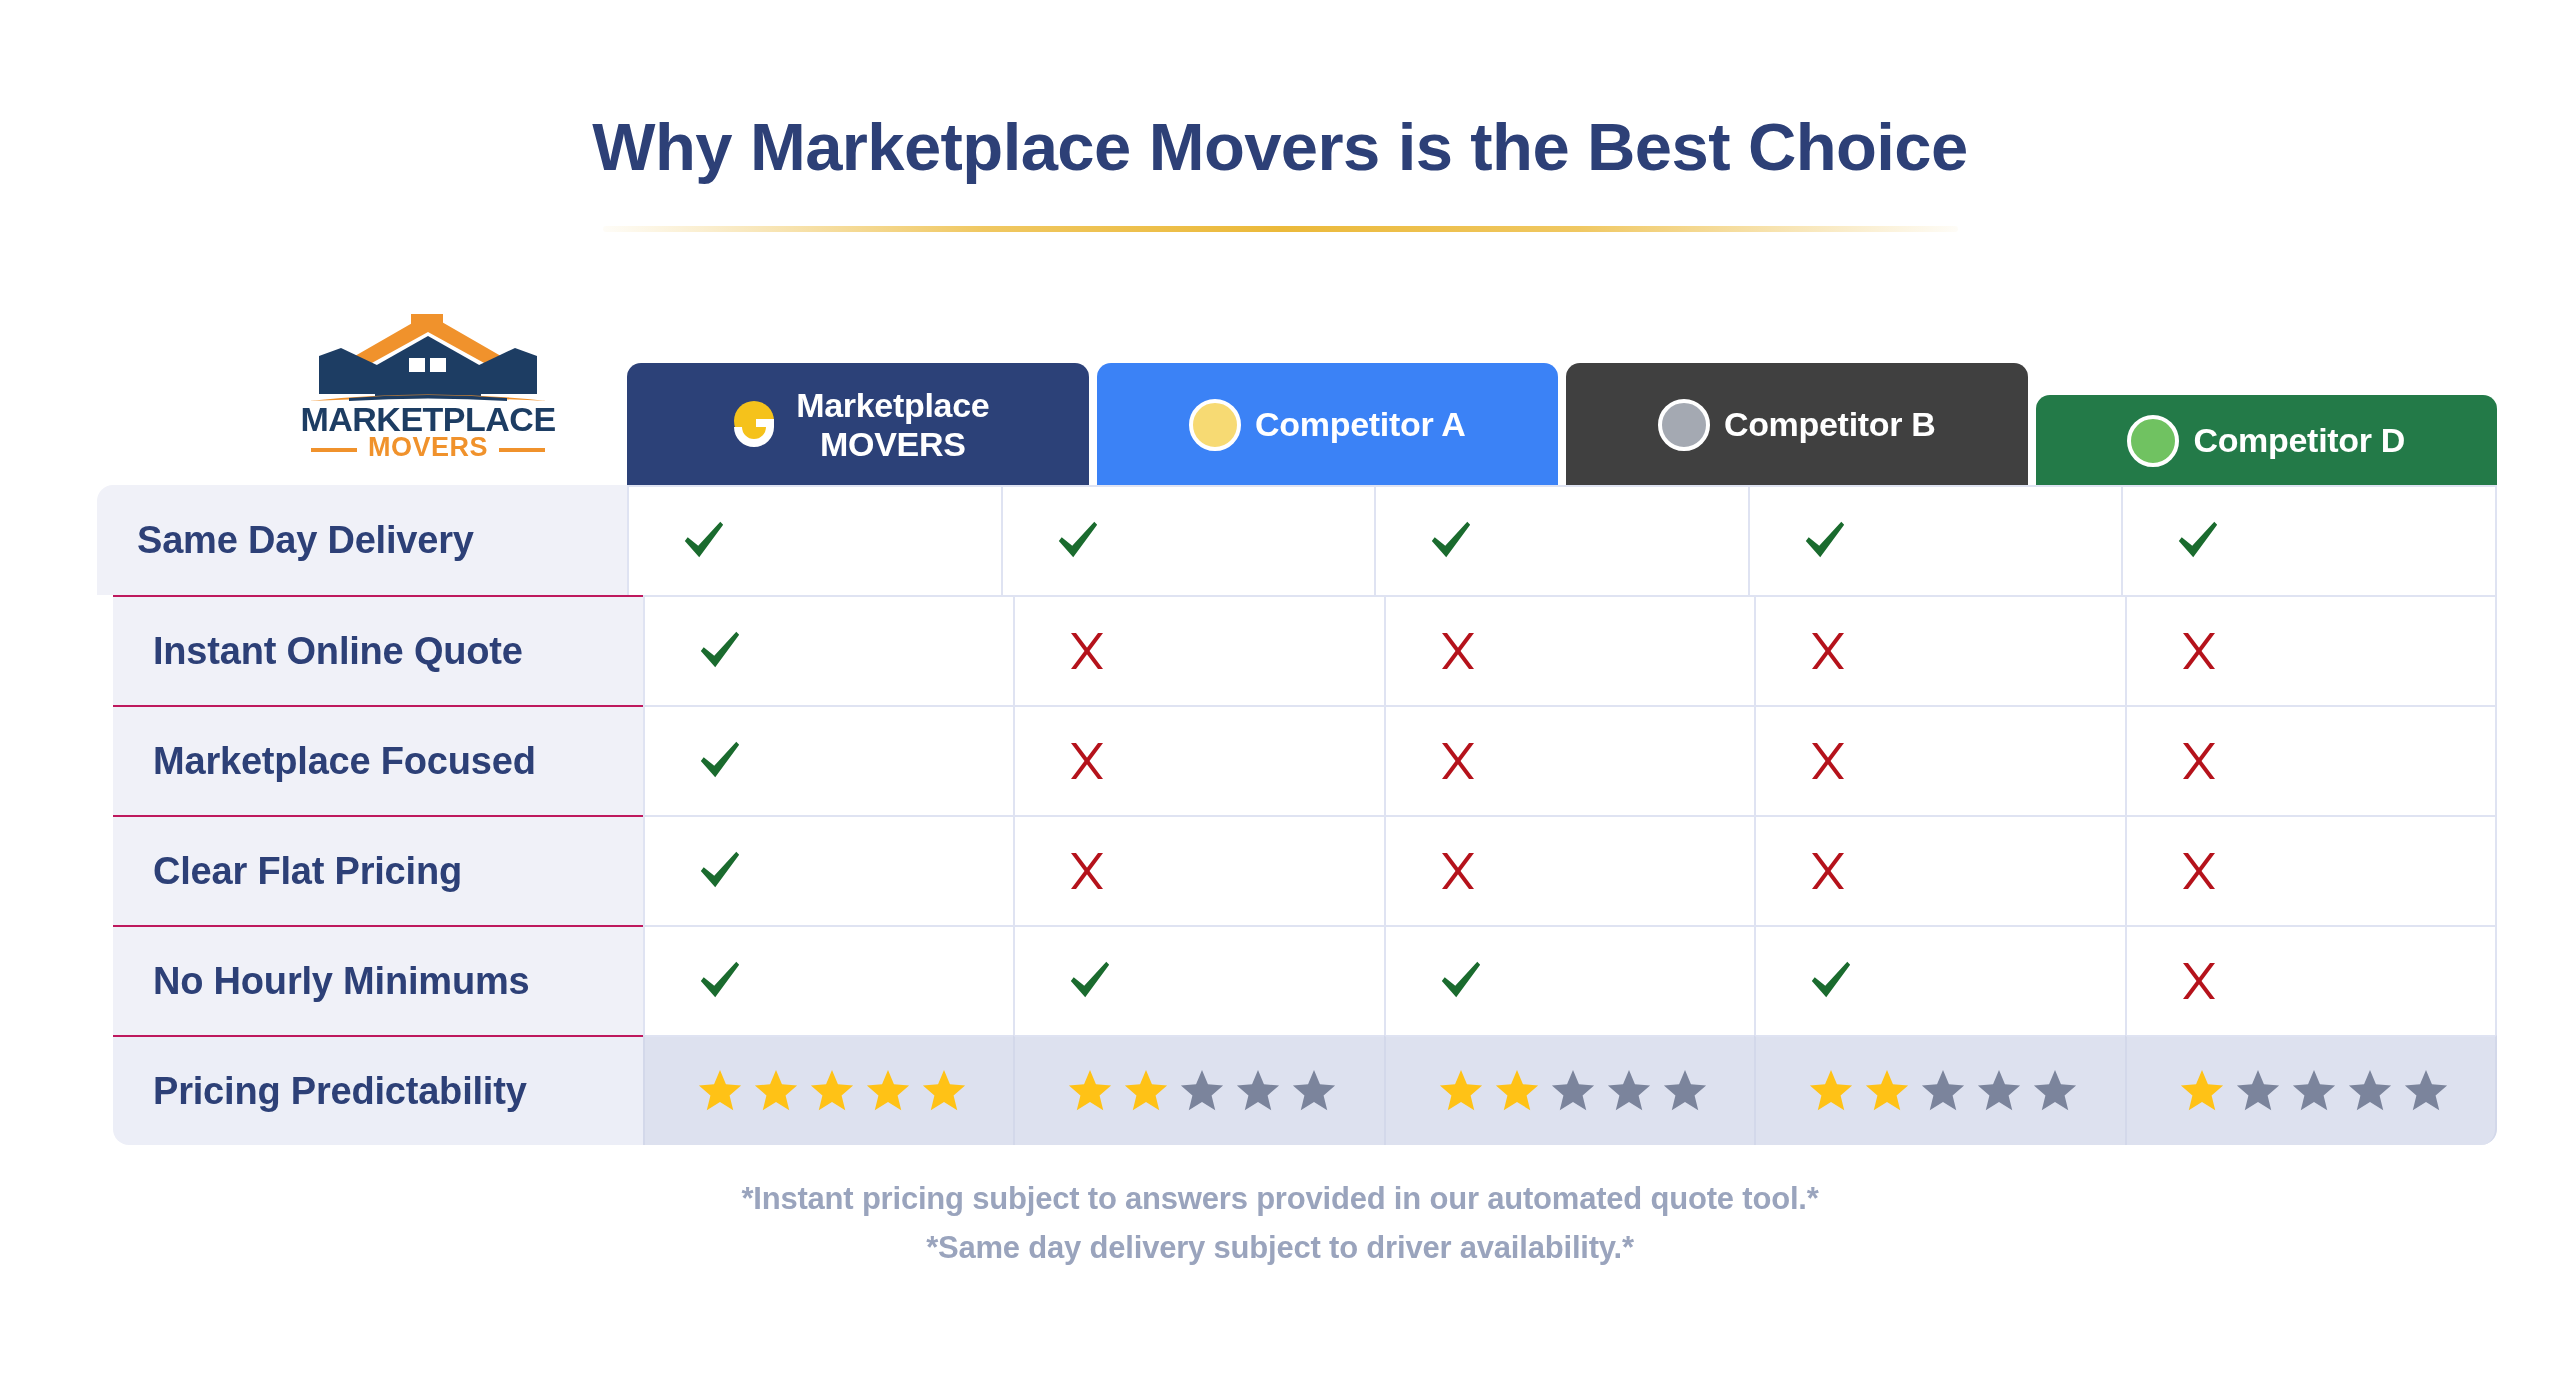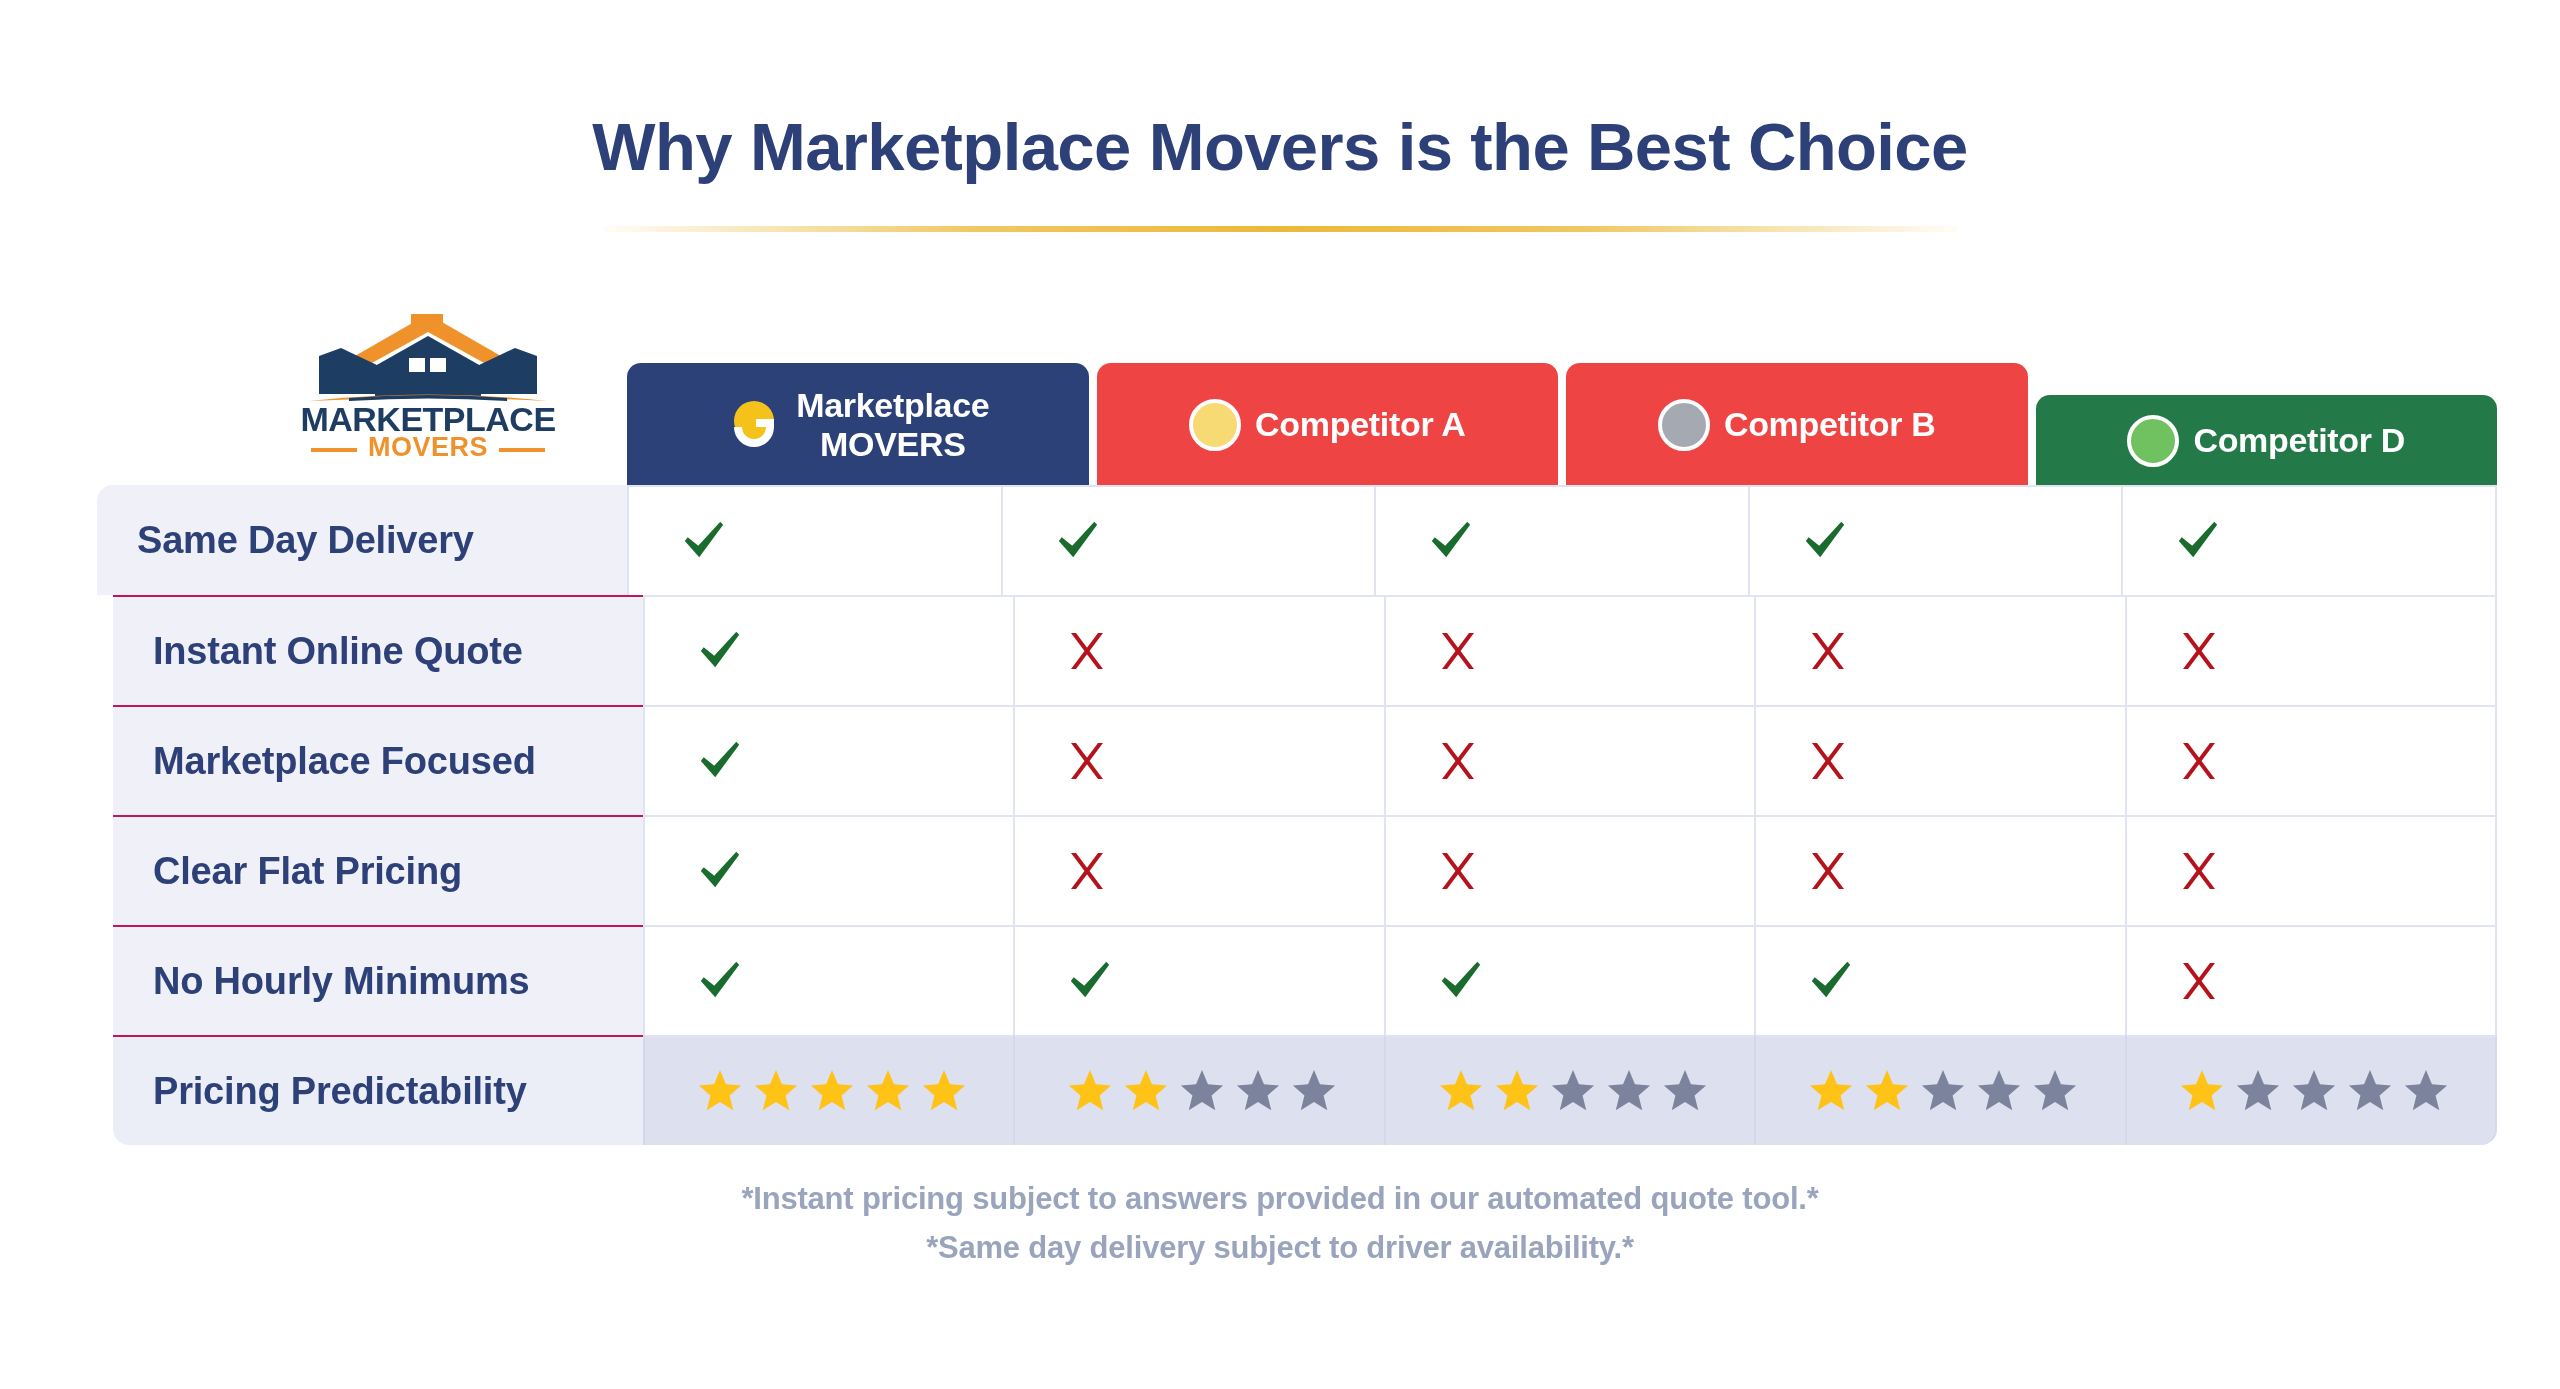--- a/index.html
+++ b/index.html
@@ -229,25 +229,25 @@
         <div class="brand-mark"><svg viewBox="0 0 56 56" width="56" height="56">
             <circle cx="28" cy="24" r="20" fill="#f5c21b"></circle>
             <path d="M8 30 A20 20 0 0 0 48 30 L40 30 A12 12 0 0 1 16 30 Z" fill="#ffffff"></path>
             <path d="M30 22 L48 22 L48 30 L30 30 Z" fill="#ffffff"></path>
           </svg></div>
         <div class="hdr-label two-line">
           <span class="l1">Marketplace</span>
           <span class="l2">MOVERS</span>
         </div>
       </div>
-      <div class="hdr" style="background: #ef4444;">
+      <div class="hdr" style="background: #3b82f6;">
         <div class="hdr-dot" style="background: rgb(247, 218, 115);"></div>
         <div class="hdr-label">Competitor A</div>
       </div>
-      <div class="hdr" style="background: #ef4444;">
+      <div class="hdr" style="background: #404040;">
         <div class="hdr-dot" style="background: rgb(164, 169, 178);"></div>
         <div class="hdr-label">Competitor B</div>
       </div>
       <div class="hdr" style="background: rgb(35, 122, 72); margin-top: 32px;">
         <div class="hdr-dot" style="background: rgb(112, 194, 97);"></div>
         <div class="hdr-label">Competitor D</div>
       </div>
     </div>
 
   <div class="table" id="table">

